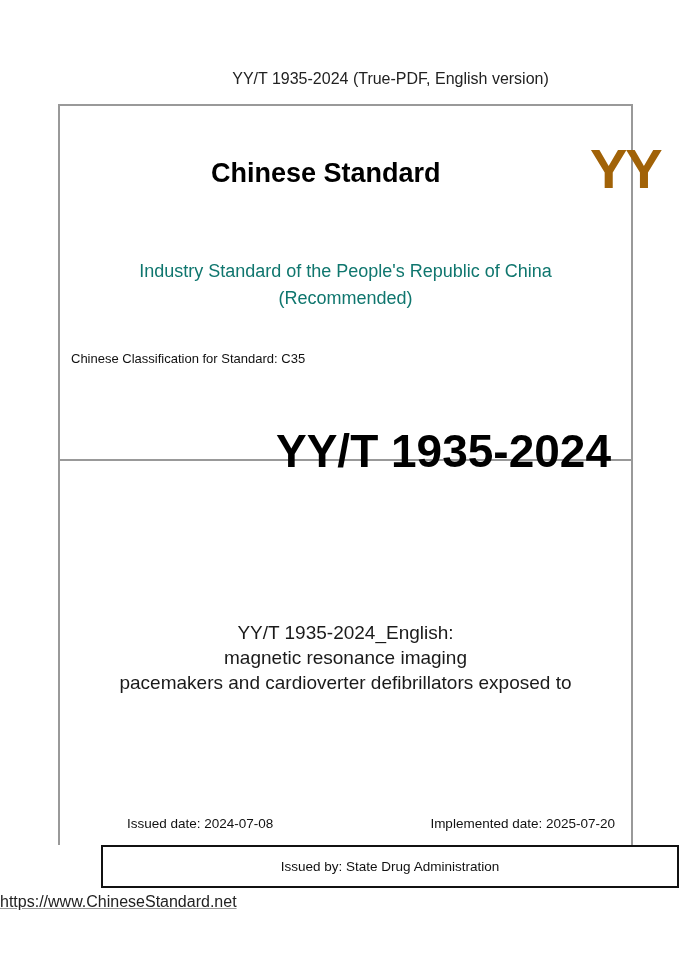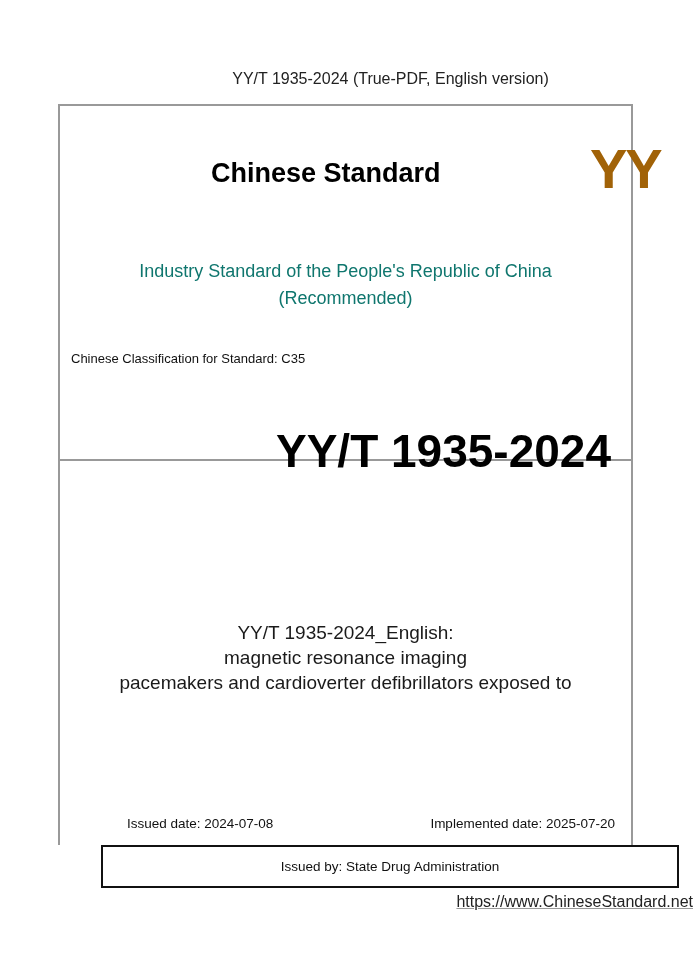--- a/index.html
+++ b/index.html
@@ -125,21 +125,21 @@
     font-size: 13.5px;
     line-height: 39px;
     color: #111;
     margin-left: 44px;
   }
   .site-link {
     position: absolute;
     top: 893px;
     left: 0;
     width: 693px;
-    text-align: right;
+    text-align: left;
     font-size: 16px;
   }
   .site-link a {
     color: #222;
     text-decoration: underline;
     text-decoration-color: #999;
   }
 </style>
 </head>
 <body>

